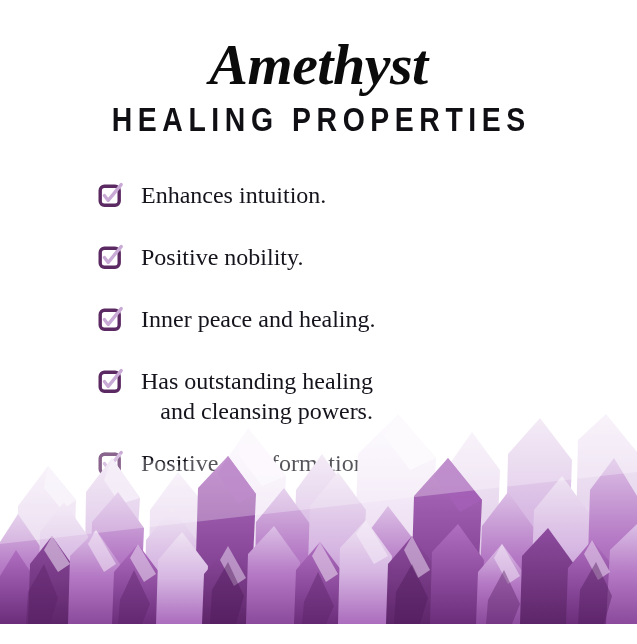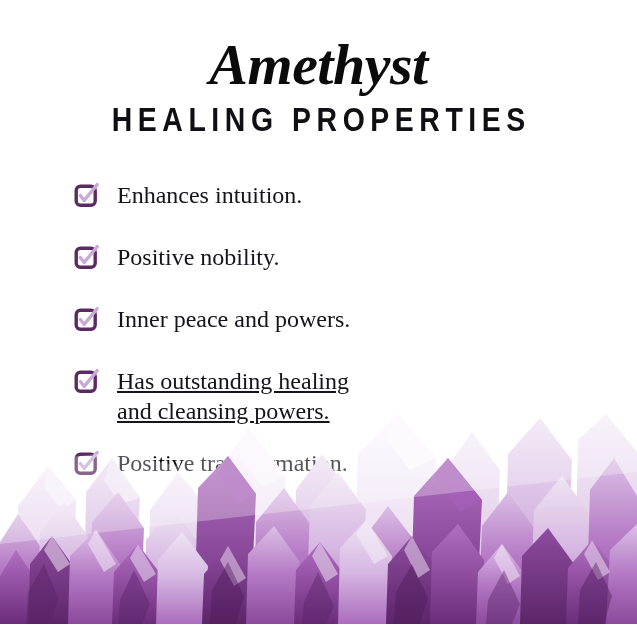--- a/index.html
+++ b/index.html
@@ -57,21 +57,21 @@
     top: 180px;
     left: 0;
     width: 637px;
     margin: 0;
     padding: 0;
     list-style: none;
   }
   .list-item {
     display: flex;
     align-items: flex-start;
-    padding-left: 74px;
+    padding-left: 98px;
     margin-bottom: 32px;
   }
   .list-item.tight { margin-bottom: 24px; }
   .list-item.two-line { margin-bottom: 22px; }
 
   .checkbox {
     flex: 0 0 auto;
     position: relative;
     width: 26px;
     height: 26px;
@@ -80,21 +80,21 @@
   .checkbox svg { display: block; }
 
   .item-text {
     margin-left: 17px;
     font-family: "Liberation Serif", "DejaVu Serif", serif;
     font-size: 24px;
     line-height: 30px;
     color: #15131c;
     white-space: pre-line;
   }
-  .item-text.centered { text-align: left; text-decoration: underline; }
+  .item-text.centered { text-align: right; }
 
   
   .crystals {
     position: absolute;
     left: 0;
     bottom: 0;
     width: 637px;
     height: 210px;
     overflow: hidden;
   }
@@ -132,21 +132,21 @@
       <span class="item-text">Positive nobility.</span>
     </li>
 
     <li class="list-item">
       <span class="checkbox">
         <svg width="26" height="26" viewBox="0 0 26 26" aria-hidden="true">
           <rect x="2.2" y="4.2" width="19" height="19" rx="4.2" ry="4.2" fill="#ffffff" stroke="#5c2a63" stroke-width="3.4"></rect>
           <path d="M6.4 13.6 L10.2 18.4 L23.2 2.6" fill="none" stroke="#c9a9d6" stroke-width="3.3" stroke-linecap="round" stroke-linejoin="round"></path>
         </svg>
       </span>
-      <span class="item-text">Inner peace and powers.</span>
+      <span class="item-text">Inner peace and healing.</span>
     </li>
 
     <li class="list-item two-line">
       <span class="checkbox">
         <svg width="26" height="26" viewBox="0 0 26 26" aria-hidden="true">
           <rect x="2.2" y="4.2" width="19" height="19" rx="4.2" ry="4.2" fill="#ffffff" stroke="#5c2a63" stroke-width="3.4"></rect>
           <path d="M6.4 13.6 L10.2 18.4 L23.2 2.6" fill="none" stroke="#c9a9d6" stroke-width="3.3" stroke-linecap="round" stroke-linejoin="round"></path>
         </svg>
       </span>
       <span class="item-text centered">Has outstanding healing

